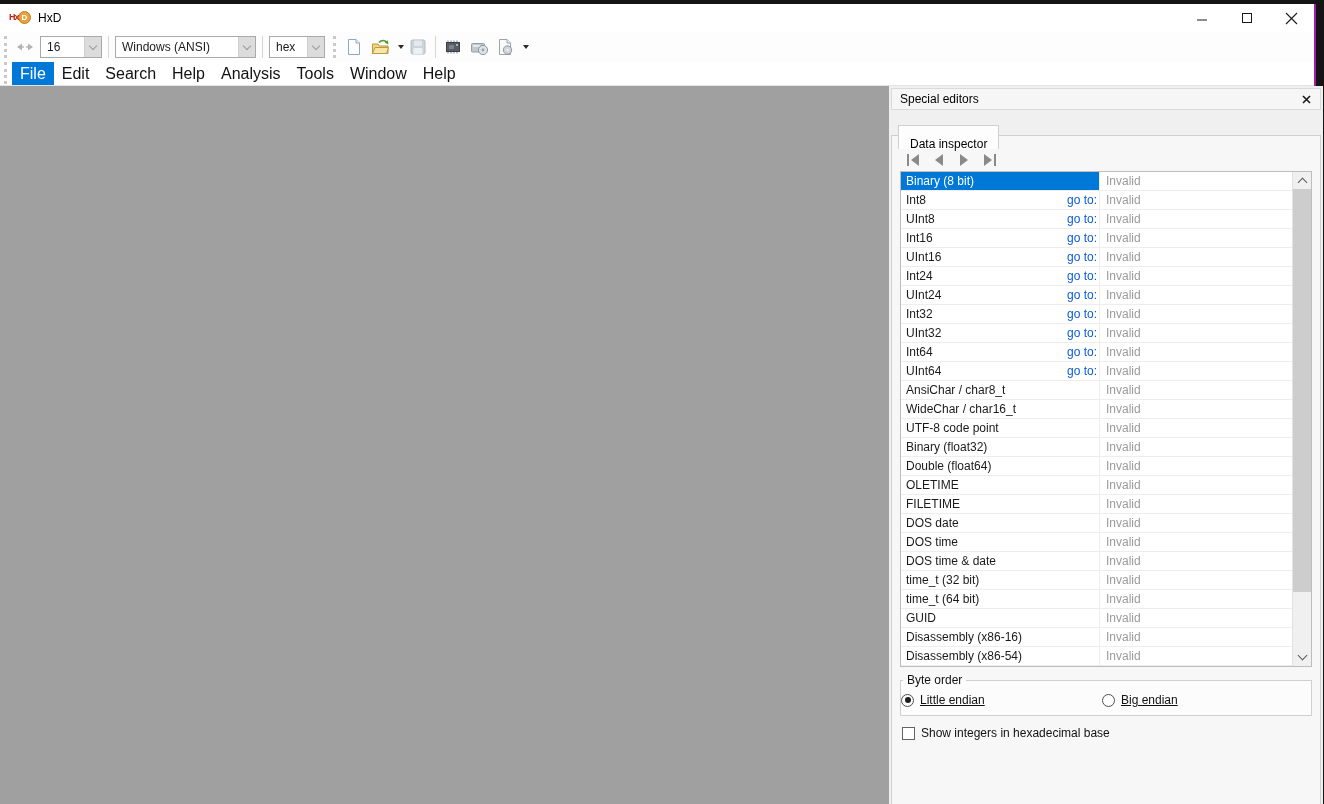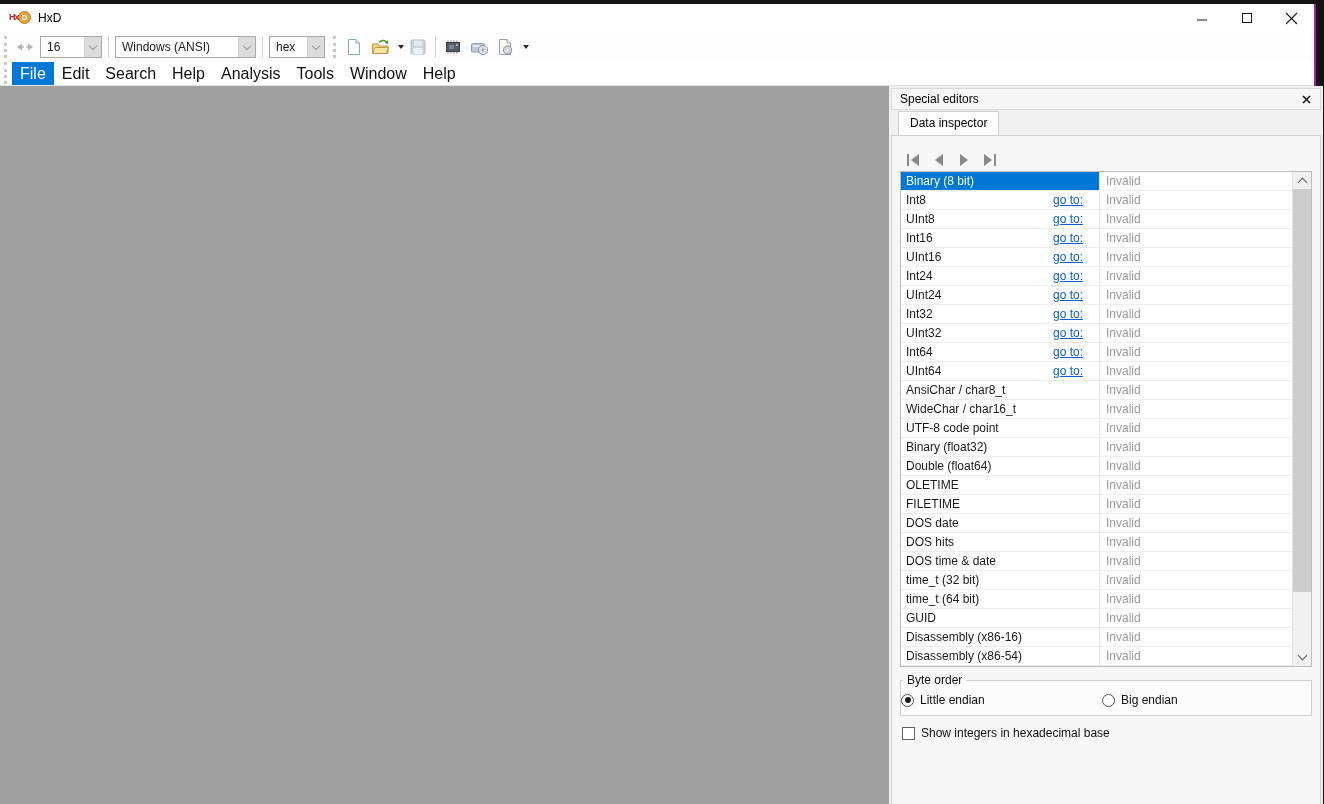--- a/index.html
+++ b/index.html
@@ -40,46 +40,46 @@
   .menubar { height:24px; background:#fff; display:flex; align-items:stretch; border-bottom:1px solid #e3e3e3; flex:none; padding-left:2px; }
   .menu-item { padding:0 8px; font-size:16px; color:#111; display:flex; align-items:center; }
   .menu-item.active { background:#0078d7; color:#fff; }
   
   .main { flex:none; height:781px; display:flex; }
   .editor-area { width:889px; background:#a0a0a0; flex:none; }
   .right-panel { flex:1; background:#f0f0f0; padding:2px 2px 0 2px; display:flex; flex-direction:column; }
   .panel-caption { height:22px; background:#f6f6f6; border:1px solid #dadada; display:flex; align-items:center; padding-left:8px; font-size:12px; color:#000; flex:none; }
   .panel-caption .close-x { margin-left:auto; margin-right:9px; display:flex; align-items:center; }
   .tabs-row { height:26px; flex:none; position:relative; z-index:2; }
-  .di-tab { display:inline-block; margin-left:7px; margin-top:1px; padding:0 11px; line-height:22px; height:24px;
+  .di-tab { display:inline-block; margin-left:7px; margin-top:15px; padding:7px 11px; line-height:22px; height:24px;
     background:#fdfdfd; border:1px solid #d0d0d0; border-bottom:none; font-size:12px; color:#000; }
   .content-box { flex:1; border:1px solid #d0d0d0; background:#f7f7f7; margin-top:-1px; position:relative; }
   
   .nav-row { padding:12px 0 0 14px; height:35px; display:flex; gap:10px; align-items:center; }
   .nav-btn { width:15px; height:13px; display:flex; align-items:center; justify-content:center; }
   
   .di-table { margin-left:8px; width:412px; height:496px; border:1px solid #bdbdbd; background:#fff; display:flex; }
   .rows-col { width:391px; display:flex; flex-direction:column; }
   .di-row { height:19px; display:flex; border-bottom:1px solid #ededed; font-size:12px; flex:none; }
-  .cell-type { width:198px; display:flex; align-items:center; padding:0 16px 0 5px; color:#1a1a1a; }
+  .cell-type { width:198px; display:flex; align-items:center; padding:0 2px 0 5px; color:#1a1a1a; }
   .di-row.selected .cell-type { background:#0078d7; color:#fff; }
-  .goto-link { margin-left:auto; color:#0b5cd5; text-decoration:underline; }
+  .goto-link { margin-left:auto; color:#0b5cd5; }
   .cell-value { flex:1; border-left:1px solid #ededed; display:flex; align-items:center; padding-left:6px; color:#9b9b9b; }
   
   .sbar { width:19px; background:#f0f0f0; border-left:1px solid #e2e2e2; display:flex; flex-direction:column; }
   .sb-btn { height:17px; display:flex; align-items:center; justify-content:center; flex:none; }
   .sb-chev-up { width:7px; height:7px; border-left:1.5px solid #5a5a5a; border-top:1.5px solid #5a5a5a; transform:rotate(45deg); margin-top:4px; }
   .sb-chev-dn { width:7px; height:7px; border-right:1.5px solid #5a5a5a; border-bottom:1.5px solid #5a5a5a; transform:rotate(45deg); margin-bottom:4px; }
   .sb-thumb { height:403px; background:#cdcdcd; flex:none; }
   .sb-track { flex:1; }
   
   .byte-order { margin:6px 8px 4px 8px; border:1px solid #d0d0d0; background:#fcfcfc; padding:6px 8px 8px 0; }
   .byte-order legend { font-size:12px; color:#111; padding:0 4px; margin-left:2px; }
   .radio-opts { display:flex; }
-  .radio-opt { display:flex; align-items:center; gap:6px; font-size:12px; color:#111; width:201px; }
+  .radio-opt { display:flex; align-items:center; gap:6px; font-size:12px; color:#111; width:201px;text-decoration:underline; }
   .rb { width:13px; height:13px; border:1px solid #4f4f4f; border-radius:50%; background:#fff; display:flex; align-items:center; justify-content:center; flex:none; }
   .rb.checked::after { content:""; width:6px; height:6px; border-radius:50%; background:#1d1d1d; }
   .chk-row { margin:10px 0 0 10px; display:flex; align-items:center; gap:6px; font-size:12px; color:#111; }
   .cb { width:13px; height:13px; border:1px solid #636363; background:#fff; flex:none; }
   
   .bottom-bar { flex:none; height:37px; background:#f0f0f0; border-top:1px solid #d5d5d5; position:relative; }
   .dock-strip { position:absolute; left:2px; top:2px; width:24px; height:33px; background:#f6f6f6; border:1px solid #d0d0d0;
     display:flex; flex-direction:column; align-items:center; justify-content:center; gap:3px; }
   .dock-btn { width:14px; height:13px; display:flex; align-items:center; justify-content:center; }
   .btabs { position:absolute; left:28px; top:0; right:0; height:34px; display:flex; align-items:flex-end; border-bottom:1px solid #dcdcdc; }
@@ -388,21 +388,21 @@
                 <div class="cell-value">Invalid</div>
               </div>
               <div class="di-row">
                 <div class="cell-type">
                   <span>DOS date</span>
                 </div>
                 <div class="cell-value">Invalid</div>
               </div>
               <div class="di-row">
                 <div class="cell-type">
-                  <span>DOS hits</span>
+                  <span>DOS time</span>
                 </div>
                 <div class="cell-value">Invalid</div>
               </div>
               <div class="di-row">
                 <div class="cell-type">
                   <span>DOS time &amp; date</span>
                 </div>
                 <div class="cell-value">Invalid</div>
               </div>
               <div class="di-row">

